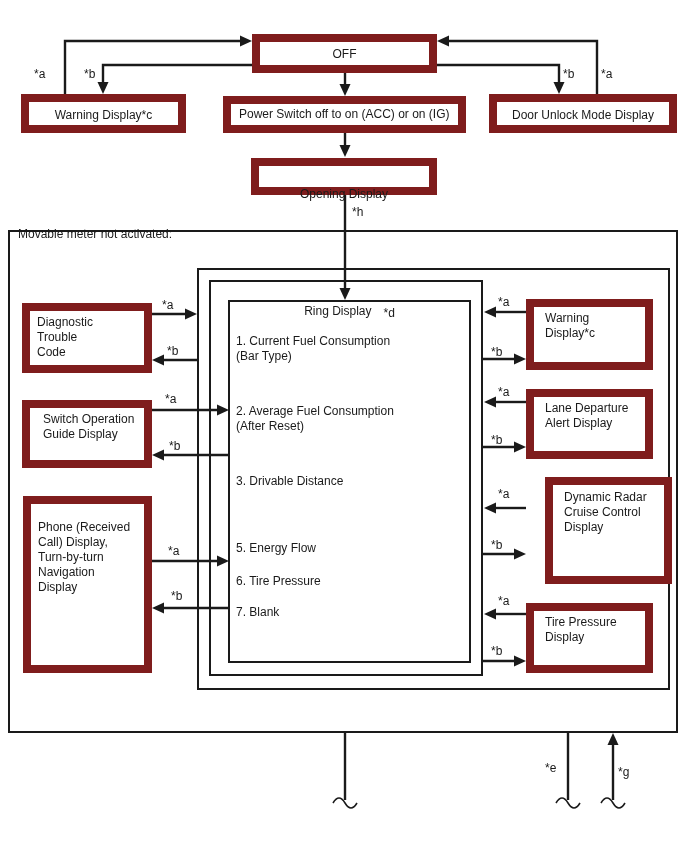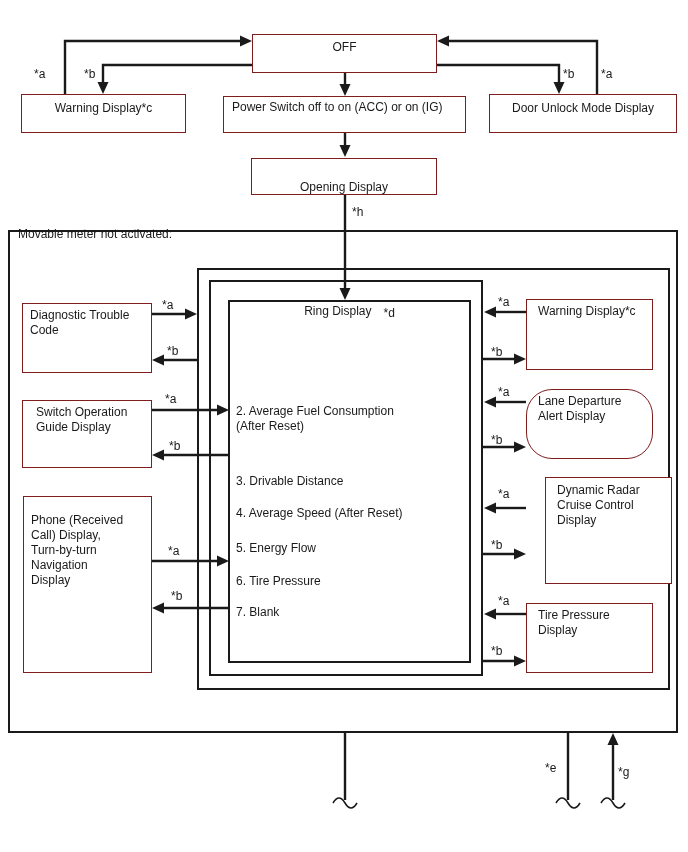--- a/index.html
+++ b/index.html
@@ -1,21 +1,21 @@
 <!DOCTYPE html>
 <html><head>
 <meta charset="utf-8">
 <style>
   html,body{margin:0;padding:0;background:#fff;}
   #diagram{
     position:relative;width:688px;height:852px;background:#ffffff;
     font-family:"Liberation Sans",sans-serif;font-size:12px;line-height:15px;
     color:#1a1a1a;overflow:hidden;
   }
-  .bx{position:absolute;border:1px solid #7f1d1d;background:#fff;box-sizing:border-box;white-space:pre-line;}
+  .bx{position:absolute;border:8px solid #7f1d1d;background:#fff;box-sizing:border-box;white-space:pre-line;}
   .frame{position:absolute;border:2px solid #1a1a1a;background:transparent;box-sizing:border-box;}
   .ctr{text-align:center;}
   .mk{position:absolute;white-space:nowrap;}
   .ri{position:absolute;left:236px;width:228px;white-space:pre-line;}
   svg.ov{position:absolute;left:0;top:0;pointer-events:none;}
   .st{stroke:#1a1a1a;stroke-width:2.4;fill:none;}
   .sq{stroke:#1a1a1a;stroke-width:1.6;fill:none;}
   .hd{fill:#1a1a1a;stroke:none;}
 
   .b-off{left:252px;top:34px;width:185px;height:39px;padding-top:5px;}
@@ -31,21 +31,21 @@
 
   .sec-label{position:absolute;left:18px;top:227px;}
 
   .ring-title{position:absolute;left:228px;top:304px;width:243px;display:flex;justify-content:center;gap:12px;}
   .ring-title .md{position:relative;top:2px;}
 
   .b-dtc{left:22px;top:303px;width:130px;height:70px;padding:4px 8px 0 7px;}
   .b-sw{left:22px;top:400px;width:130px;height:68px;padding:4px 6px 0 13px;}
   .b-ph{left:23px;top:496px;width:129px;height:177px;padding:16px 6px 0 7px;}
   .b-warnr{left:526px;top:299px;width:127px;height:71px;padding:4px 4px 0 11px;}
-  .b-lane{left:526px;top:389px;width:127px;height:70px;padding:4px 4px 0 11px;border-radius:26px;}
+  .b-lane{left:526px;top:389px;width:127px;height:70px;padding:4px 4px 0 11px;}
   .b-radar{left:526px;top:477px;width:127px;height:107px;padding:5px 4px 0 11px;margin-left:19px;}
   .b-tire{left:526px;top:603px;width:127px;height:70px;padding:4px 4px 0 11px;}
 </style>
 </head>
 <body>
 
 <div id="diagram">
 
   <div class="bx ctr b-off">OFF</div>
   <div class="bx ctr b-warn-top">Warning Display*c</div>
@@ -57,24 +57,25 @@
   <div class="frame f-mid"></div>
   <div class="frame f-in"></div>
   <div class="frame f-ring"></div>
 
   <div class="sec-label">Movable meter not activated:</div>
 
   <div class="ring-title">
     <span>Ring Display</span>
     <span class="md">*d</span>
   </div>
+  <div class="ri" style="top:334px">1. Current Fuel Consumption
+(Bar Type)</div>
   <div class="ri" style="top:404px">2. Average Fuel Consumption
 (After Reset)</div>
   <div class="ri" style="top:474px">3. Drivable Distance</div>
-  <div class="ri" style="top:506px">4. Average Speed (After Reset)</div>
   <div class="ri" style="top:541px">5. Energy Flow</div>
   <div class="ri" style="top:574px">6. Tire Pressure</div>
   <div class="ri" style="top:605px">7. Blank</div>
 
   <div class="bx b-dtc">Diagnostic Trouble
 Code</div>
   <div class="bx b-sw">Switch Operation
 Guide Display</div>
   <div class="bx b-ph">Phone (Received
 Call) Display,

